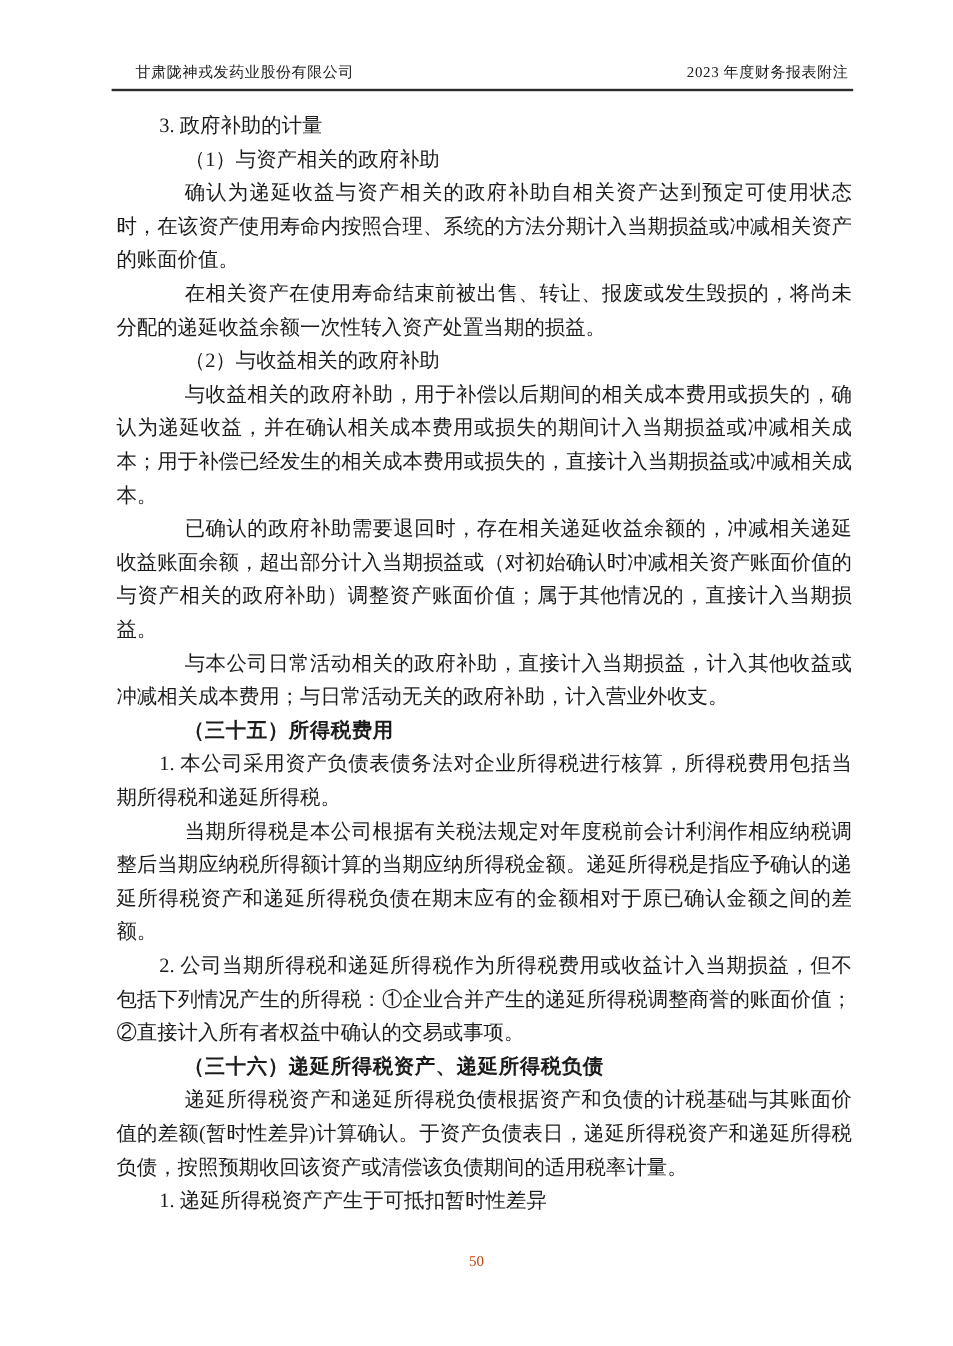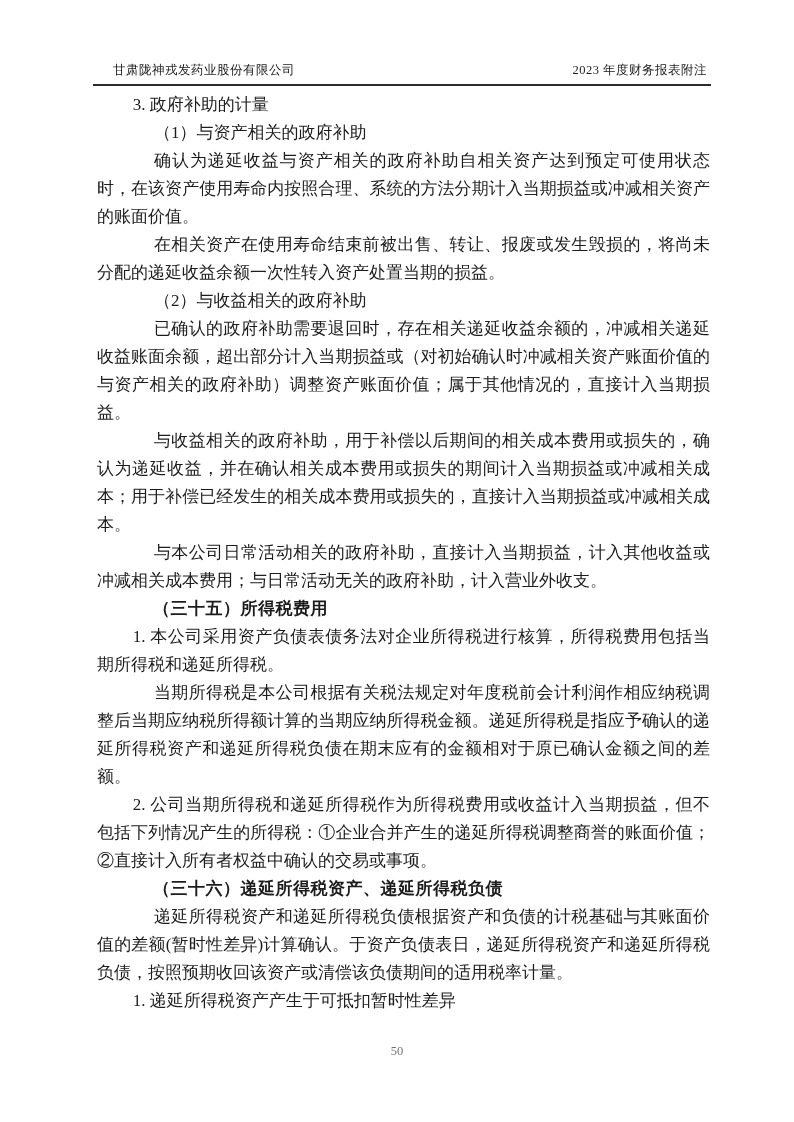--- a/index.html
+++ b/index.html
@@ -23,21 +23,21 @@
     width: 618px;
     display: flex;
     justify-content: space-between;
     align-items: flex-end;
     border-bottom: 2px solid #2b2b2b;
     padding-bottom: 5px;
     font-size: 12.5px;
     letter-spacing: 0.5px;
     color: #1c1c1c;
   }
-  .page-header .company { padding-left: 20px; margin-top: 10px; }
+  .page-header .company { padding-left: 20px; }
   .page-header .doc-title { padding-right: 4px; }
   .content {
     position: absolute;
     left: 97px;
     top: 91px;
     width: 613px;
     font-size: 17px;
     line-height: 28px;
     text-align: justify;
     text-justify: inter-ideograph;
@@ -52,41 +52,41 @@
     font-family: Liberation Serif, serif;
     letter-spacing: 0.5px;
   }
   .page-footer {
     position: absolute;
     top: 1044px;
     left: 0;
     width: 794px;
     text-align: center;
     font-size: 12.5px;
-    color: #737373;
+    color: #c2410c;
   }
 </style>
 </head>
 <body>
 
 <div class="page" style="background: rgb(255, 255, 255); color: rgb(28, 28, 28);">
 
   <div class="page-header" style="border-bottom-color: rgb(43, 43, 43);">
     <span class="company">甘肃陇神戎发药业股份有限公司</span>
     <span class="doc-title">2023 年度财务报表附注</span>
   </div>
 
   <div class="content" id="doc-body">
       <p class="para num">3. 政府补助的计量</p>
       <p class="para body">（1）与资产相关的政府补助</p>
       <p class="para body">确认为递延收益与资产相关的政府补助自相关资产达到预定可使用状态时，在该资产使用寿命内按照合理、系统的方法分期计入当期损益或冲减相关资产的账面价值。</p>
       <p class="para body">在相关资产在使用寿命结束前被出售、转让、报废或发生毁损的，将尚未分配的递延收益余额一次性转入资产处置当期的损益。</p>
       <p class="para body">（2）与收益相关的政府补助</p>
+      <p class="para body">与收益相关的政府补助，用于补偿以后期间的相关成本费用或损失的，确认为递延收益，并在确认相关成本费用或损失的期间计入当期损益或冲减相关成本；用于补偿已经发生的相关成本费用或损失的，直接计入当期损益或冲减相关成本。</p>
       <p class="para body">已确认的政府补助需要退回时，存在相关递延收益余额的，冲减相关递延收益账面余额，超出部分计入当期损益或（对初始确认时冲减相关资产账面价值的与资产相关的政府补助）调整资产账面价值；属于其他情况的，直接计入当期损益。</p>
-      <p class="para body">与收益相关的政府补助，用于补偿以后期间的相关成本费用或损失的，确认为递延收益，并在确认相关成本费用或损失的期间计入当期损益或冲减相关成本；用于补偿已经发生的相关成本费用或损失的，直接计入当期损益或冲减相关成本。</p>
       <p class="para body">与本公司日常活动相关的政府补助，直接计入当期损益，计入其他收益或冲减相关成本费用；与日常活动无关的政府补助，计入营业外收支。</p>
       <p class="para heading">（三十五）所得税费用</p>
       <p class="para num">1. 本公司采用资产负债表债务法对企业所得税进行核算，所得税费用包括当期所得税和递延所得税。</p>
       <p class="para body">当期所得税是本公司根据有关税法规定对年度税前会计利润作相应纳税调整后当期应纳税所得额计算的当期应纳所得税金额。递延所得税是指应予确认的递延所得税资产和递延所得税负债在期末应有的金额相对于原已确认金额之间的差额。</p>
       <p class="para num">2. 公司当期所得税和递延所得税作为所得税费用或收益计入当期损益，但不包括下列情况产生的所得税：①企业合并产生的递延所得税调整商誉的账面价值；②直接计入所有者权益中确认的交易或事项。</p>
       <p class="para heading">（三十六）递延所得税资产、递延所得税负债</p>
       <p class="para body">递延所得税资产和递延所得税负债根据资产和负债的计税基础与其账面价值的差额(暂时性差异)计算确认。于资产负债表日，递延所得税资产和递延所得税负债，按照预期收回该资产或清偿该负债期间的适用税率计量。</p>
       <p class="para num">1. 递延所得税资产产生于可抵扣暂时性差异</p>
     </div>
 

